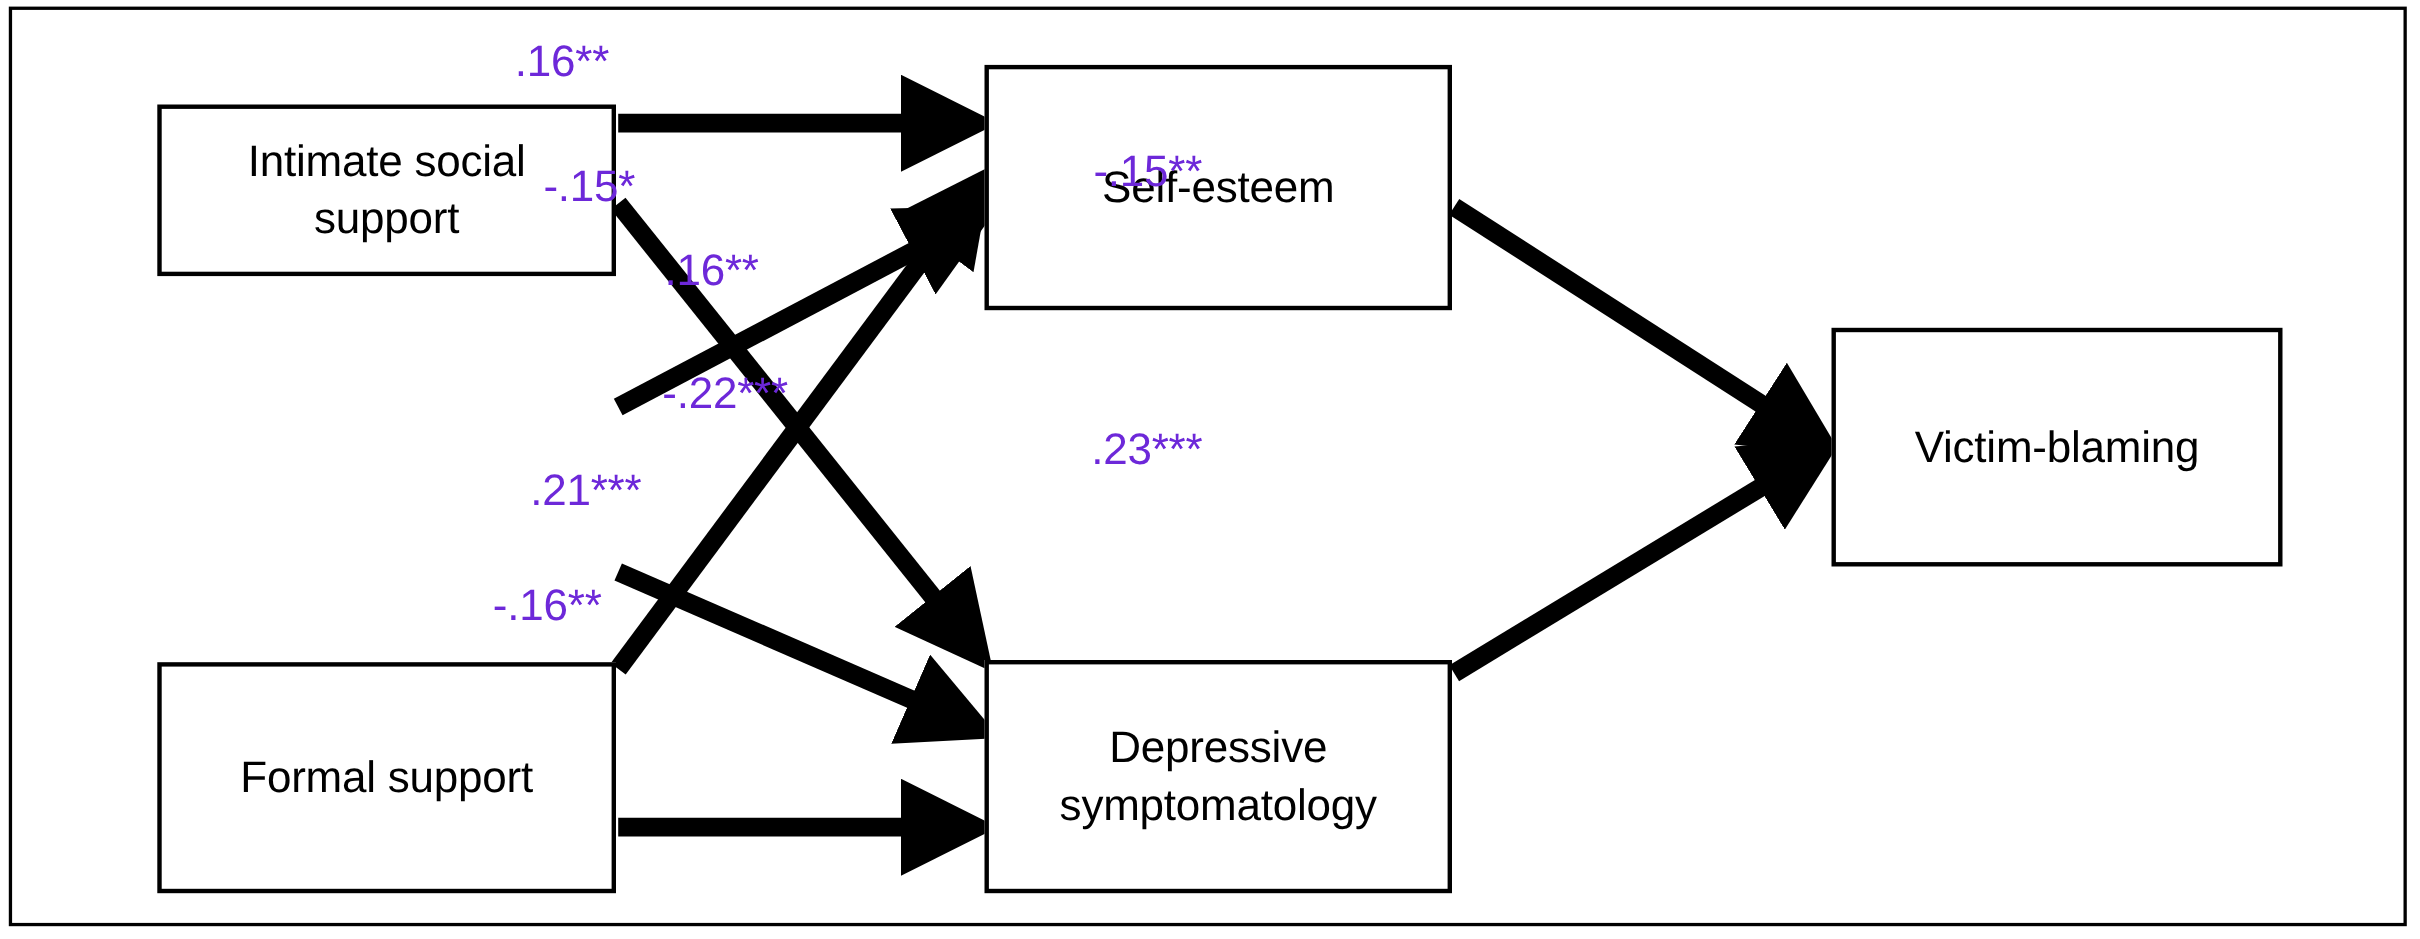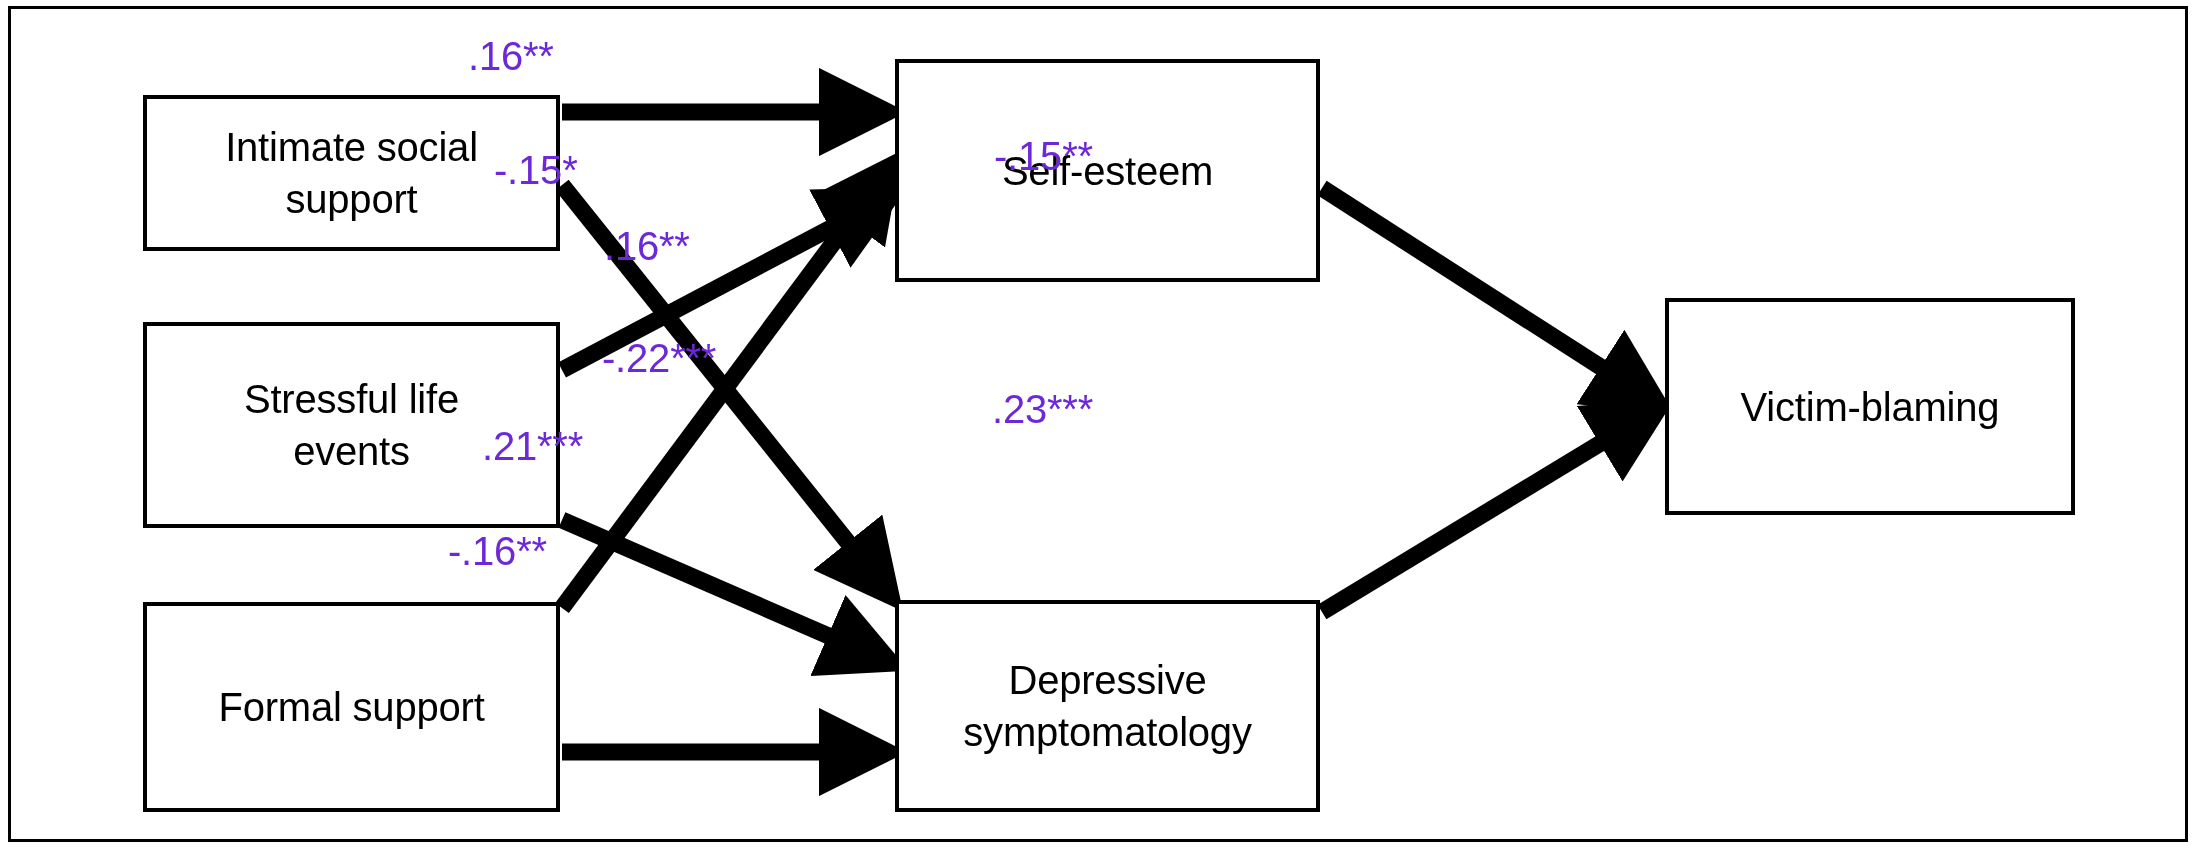--- a/index.html
+++ b/index.html
@@ -85,22 +85,20 @@
 
     <line x1="562" y1="752" x2="880" y2="752" stroke="#000000" stroke-width="17" marker-end="url(#arrowhead)"></line>
 
     <line x1="1322" y1="188" x2="1652" y2="400" stroke="#000000" stroke-width="17" marker-end="url(#arrowhead)"></line>
 
     <line x1="1322" y1="612" x2="1652" y2="412" stroke="#000000" stroke-width="17" marker-end="url(#arrowhead)"></line>
   </svg>
 
   <div class="node-box" style="left: 143px; top: 48px; width: 417px; height: 156px; margin-top: 47px;">Intimate social
 support</div>
-  <div class="node-box" style="left: 143px; top: 322px; width: 417px; height: 206px;">Stressful life
-events</div>
   <div class="node-box" style="left: 143px; top: 602px; width: 417px; height: 210px;">Formal support</div>
   <div class="node-box" style="left: 895px; top: 59px; width: 425px; height: 223px;">Self-esteem</div>
   <div class="node-box" style="left: 895px; top: 600px; width: 425px; height: 212px;">Depressive
 symptomatology</div>
   <div class="node-box" style="left: 1665px; top: 298px; width: 410px; height: 217px; text-align: right;">Victim-blaming</div>
 
   <div class="path-label" style="left: 468px; top: 36px;">.16**</div>
   <div class="path-label" style="left: 494px; top: 150px;">-.15*</div>
   <div class="path-label" style="left: 604px; top: 226px;">.16**</div>
   <div class="path-label" style="left: 602px; top: 338px;">-.22***</div>

